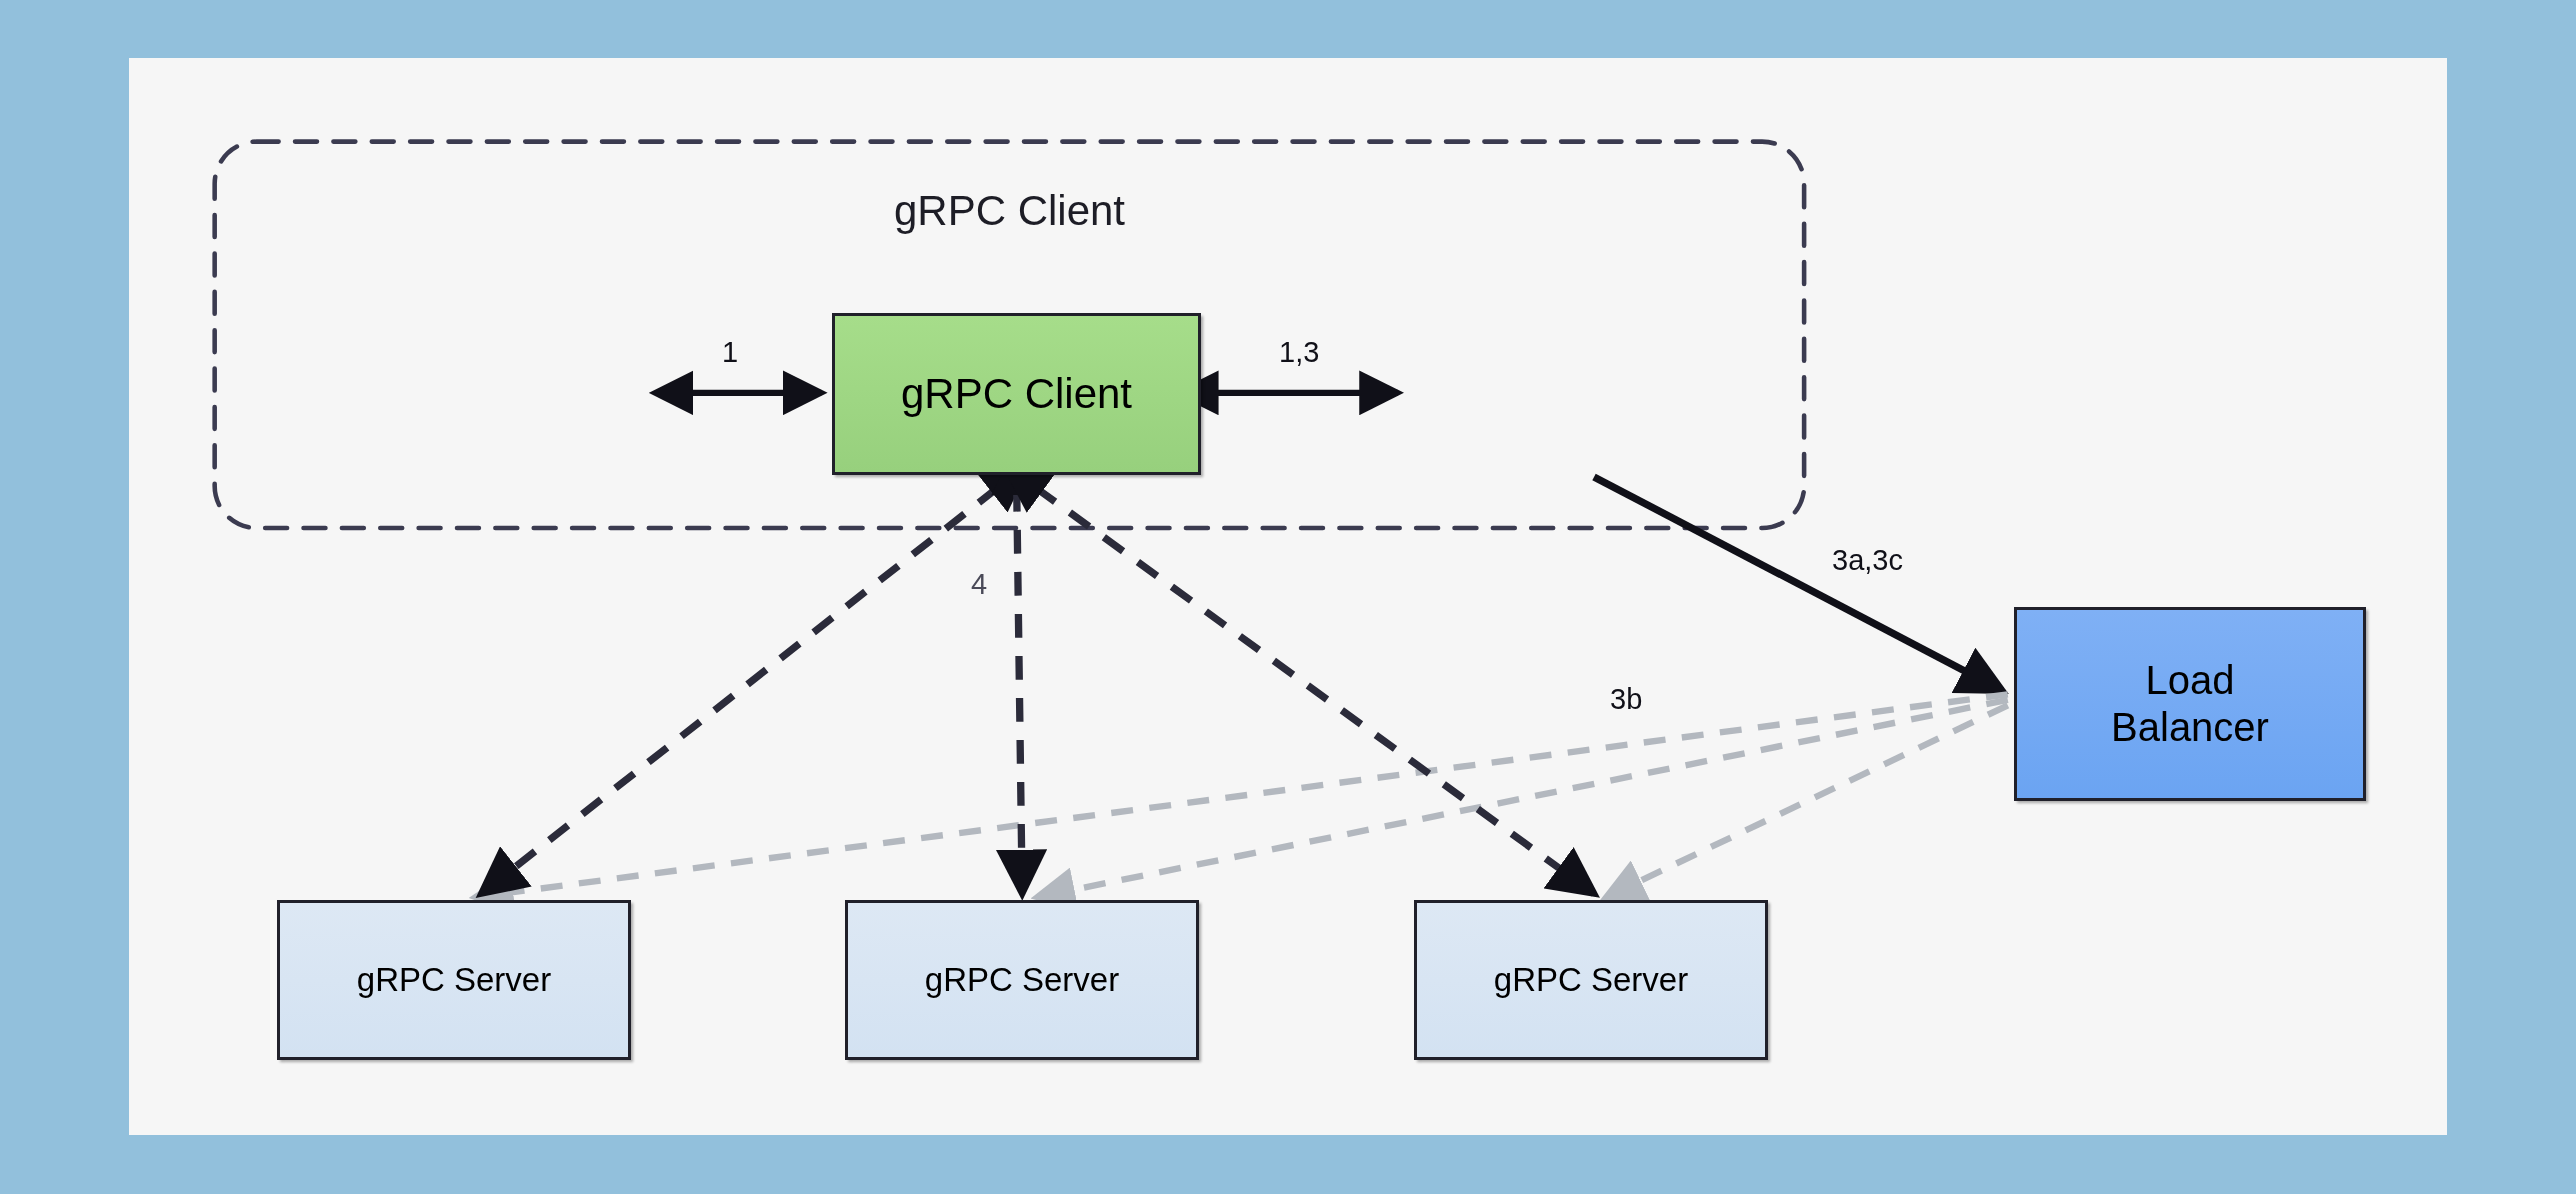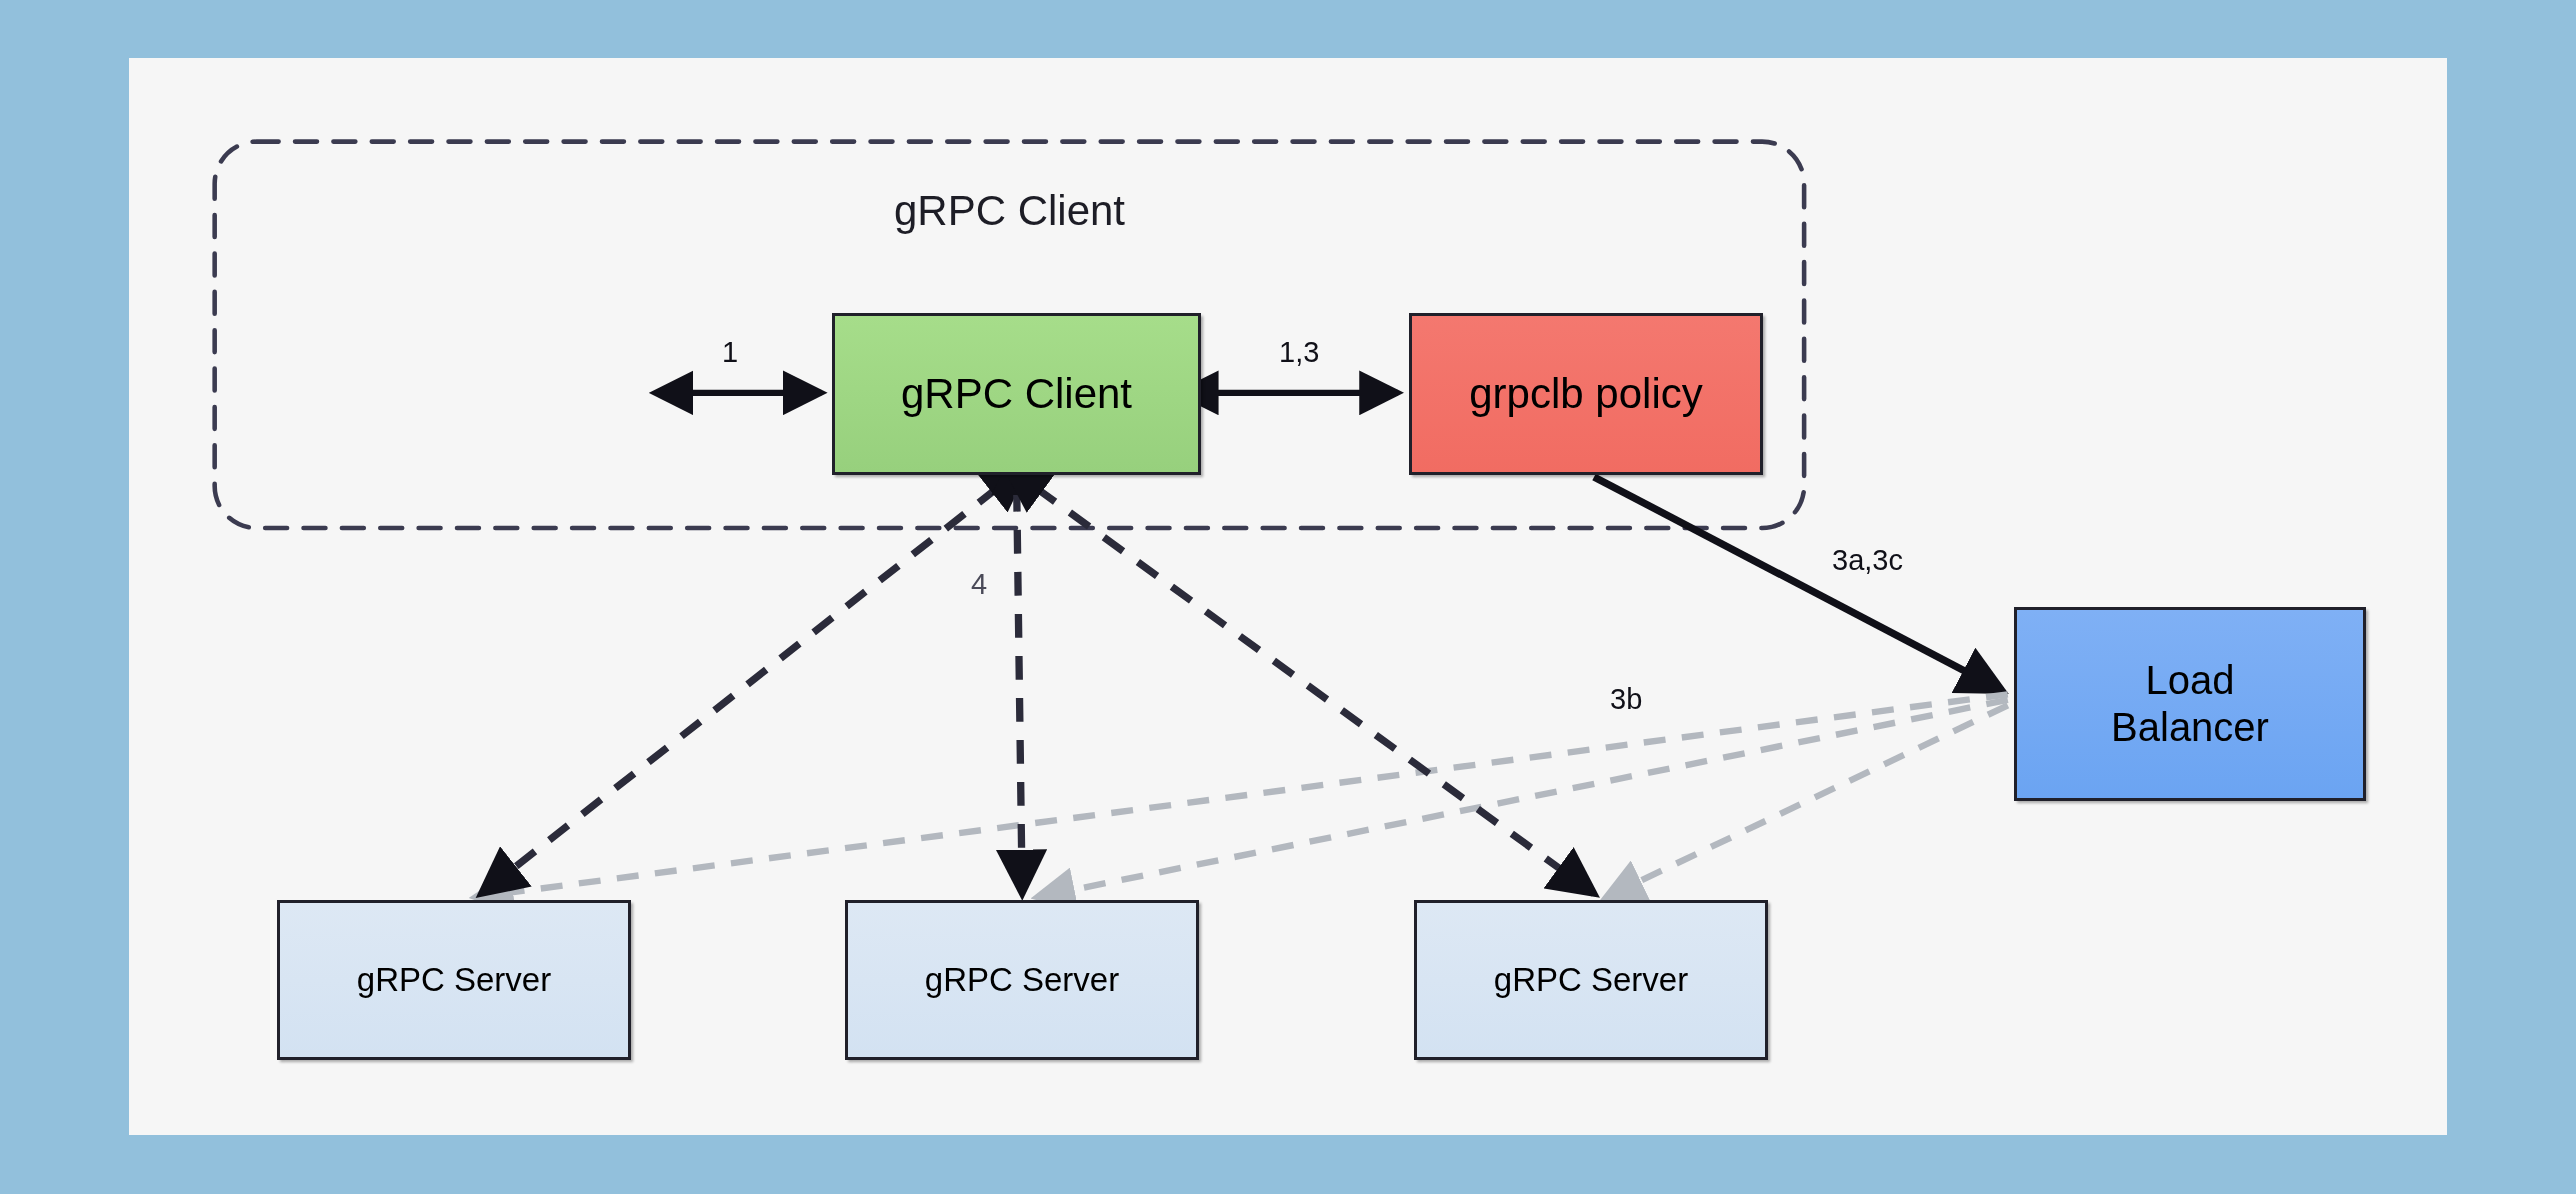--- a/index.html
+++ b/index.html
@@ -86,21 +86,20 @@
     <line x1="2198" y1="772" x2="1758" y2="982" stroke="#b3b8bf" stroke-width="7" stroke-dasharray="24 18" marker-end="url(#ah-gray)"></line>
 
     <line x1="1092" y1="534" x2="527" y2="978" stroke="#2b2b3a" stroke-width="8" stroke-dasharray="26 20" marker-end="url(#ah-dark)" marker-start="url(#ah-dark-start)"></line>
     <line x1="1113" y1="534" x2="1119" y2="978" stroke="#2b2b3a" stroke-width="8" stroke-dasharray="26 20" marker-end="url(#ah-dark)" marker-start="url(#ah-dark-start)"></line>
     <line x1="1134" y1="534" x2="1745" y2="978" stroke="#2b2b3a" stroke-width="8" stroke-dasharray="26 20" marker-end="url(#ah-dark)" marker-start="url(#ah-dark-start)"></line>
   </svg>
 
   <div class="grouptitle">gRPC Client</div>
 
   <div class="node n-client">gRPC Client</div>
-  <div class="node n-grpclb">grpclb policy</div>
   <div class="node n-lb">Load
 Balancer</div>
 
   <div class="node n-srv n-srv1">gRPC Server</div>
   <div class="node n-srv n-srv2">gRPC Server</div>
   <div class="node n-srv n-srv3">gRPC Server</div>
 
   <div class="elabel l1">1</div>
   <div class="elabel l23">1,3</div>
   <div class="elabel l3a3c">3a,3c</div>

